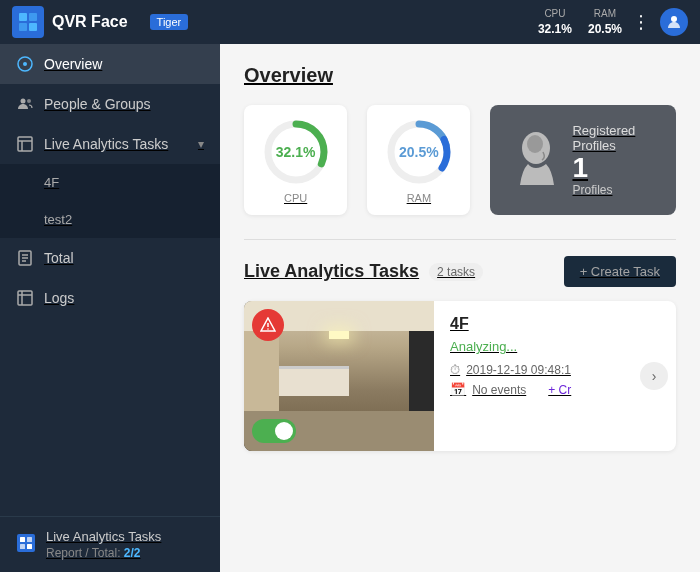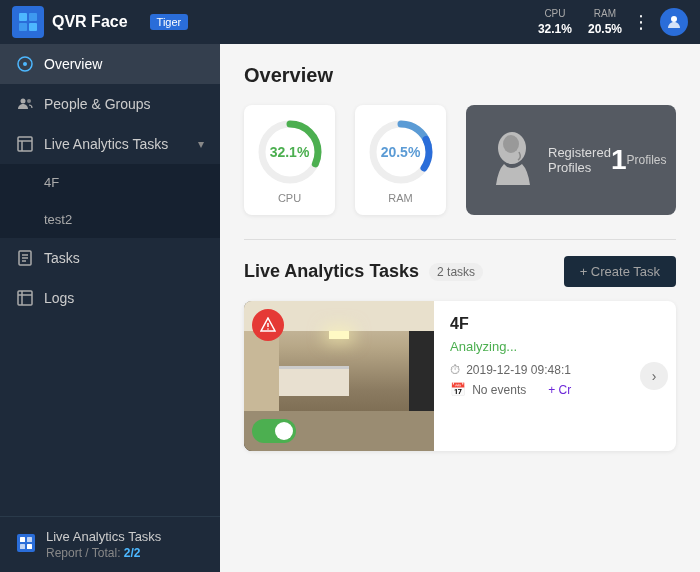--- a/index.html
+++ b/index.html
@@ -89,20 +89,21 @@
       justify-content: center;
       color: white;
       font-size: 12px;
     }
 
     
     .main-layout {
       display: flex;
       flex: 1;
       overflow: hidden;
+      text-decoration: underline;
     }
 
     
     .sidebar {
       width: 220px;
       background: #1e2a3a;
       display: flex;
       flex-direction: column;
       flex-shrink: 0;
       overflow-y: auto;
@@ -242,22 +243,21 @@
       min-width: 180px;
       height: 110px;
     }
     .profiles-icon {
       width: 50px;
       height: 60px;
       flex-shrink: 0;
     }
     .profiles-info {
       display: flex;
-      flex-direction: row;
-      align-items: center;
+      flex-direction: column;
     }
     .profiles-title {
       font-size: 13px;
       color: #ddd;
     }
     .profiles-count {
       font-size: 28px;
       font-weight: 700;
       color: white;
       line-height: 1.1;
@@ -550,21 +550,21 @@
 
     <div class="sidebar-item">
       <span class="sidebar-item-icon">
         <svg width="16" height="16" viewBox="0 0 16 16" fill="none" stroke="#aaa" stroke-width="1.5">
           <rect x="2" y="1" width="12" height="14" rx="1"></rect>
           <line x1="5" y1="5" x2="11" y2="5"></line>
           <line x1="5" y1="8" x2="11" y2="8"></line>
           <line x1="5" y1="11" x2="9" y2="11"></line>
         </svg>
       </span>
-      <span class="sidebar-item-label">Tasks</span>
+      <span class="sidebar-item-label">Total</span>
     </div>
 
     <div class="sidebar-item">
       <span class="sidebar-item-icon">
         <svg width="16" height="16" viewBox="0 0 16 16" fill="none" stroke="#aaa" stroke-width="1.5">
           <rect x="1" y="1" width="14" height="14" rx="1"></rect>
           <line x1="1" y1="5" x2="15" y2="5"></line>
           <line x1="5" y1="1" x2="5" y2="15"></line>
         </svg>
       </span>

